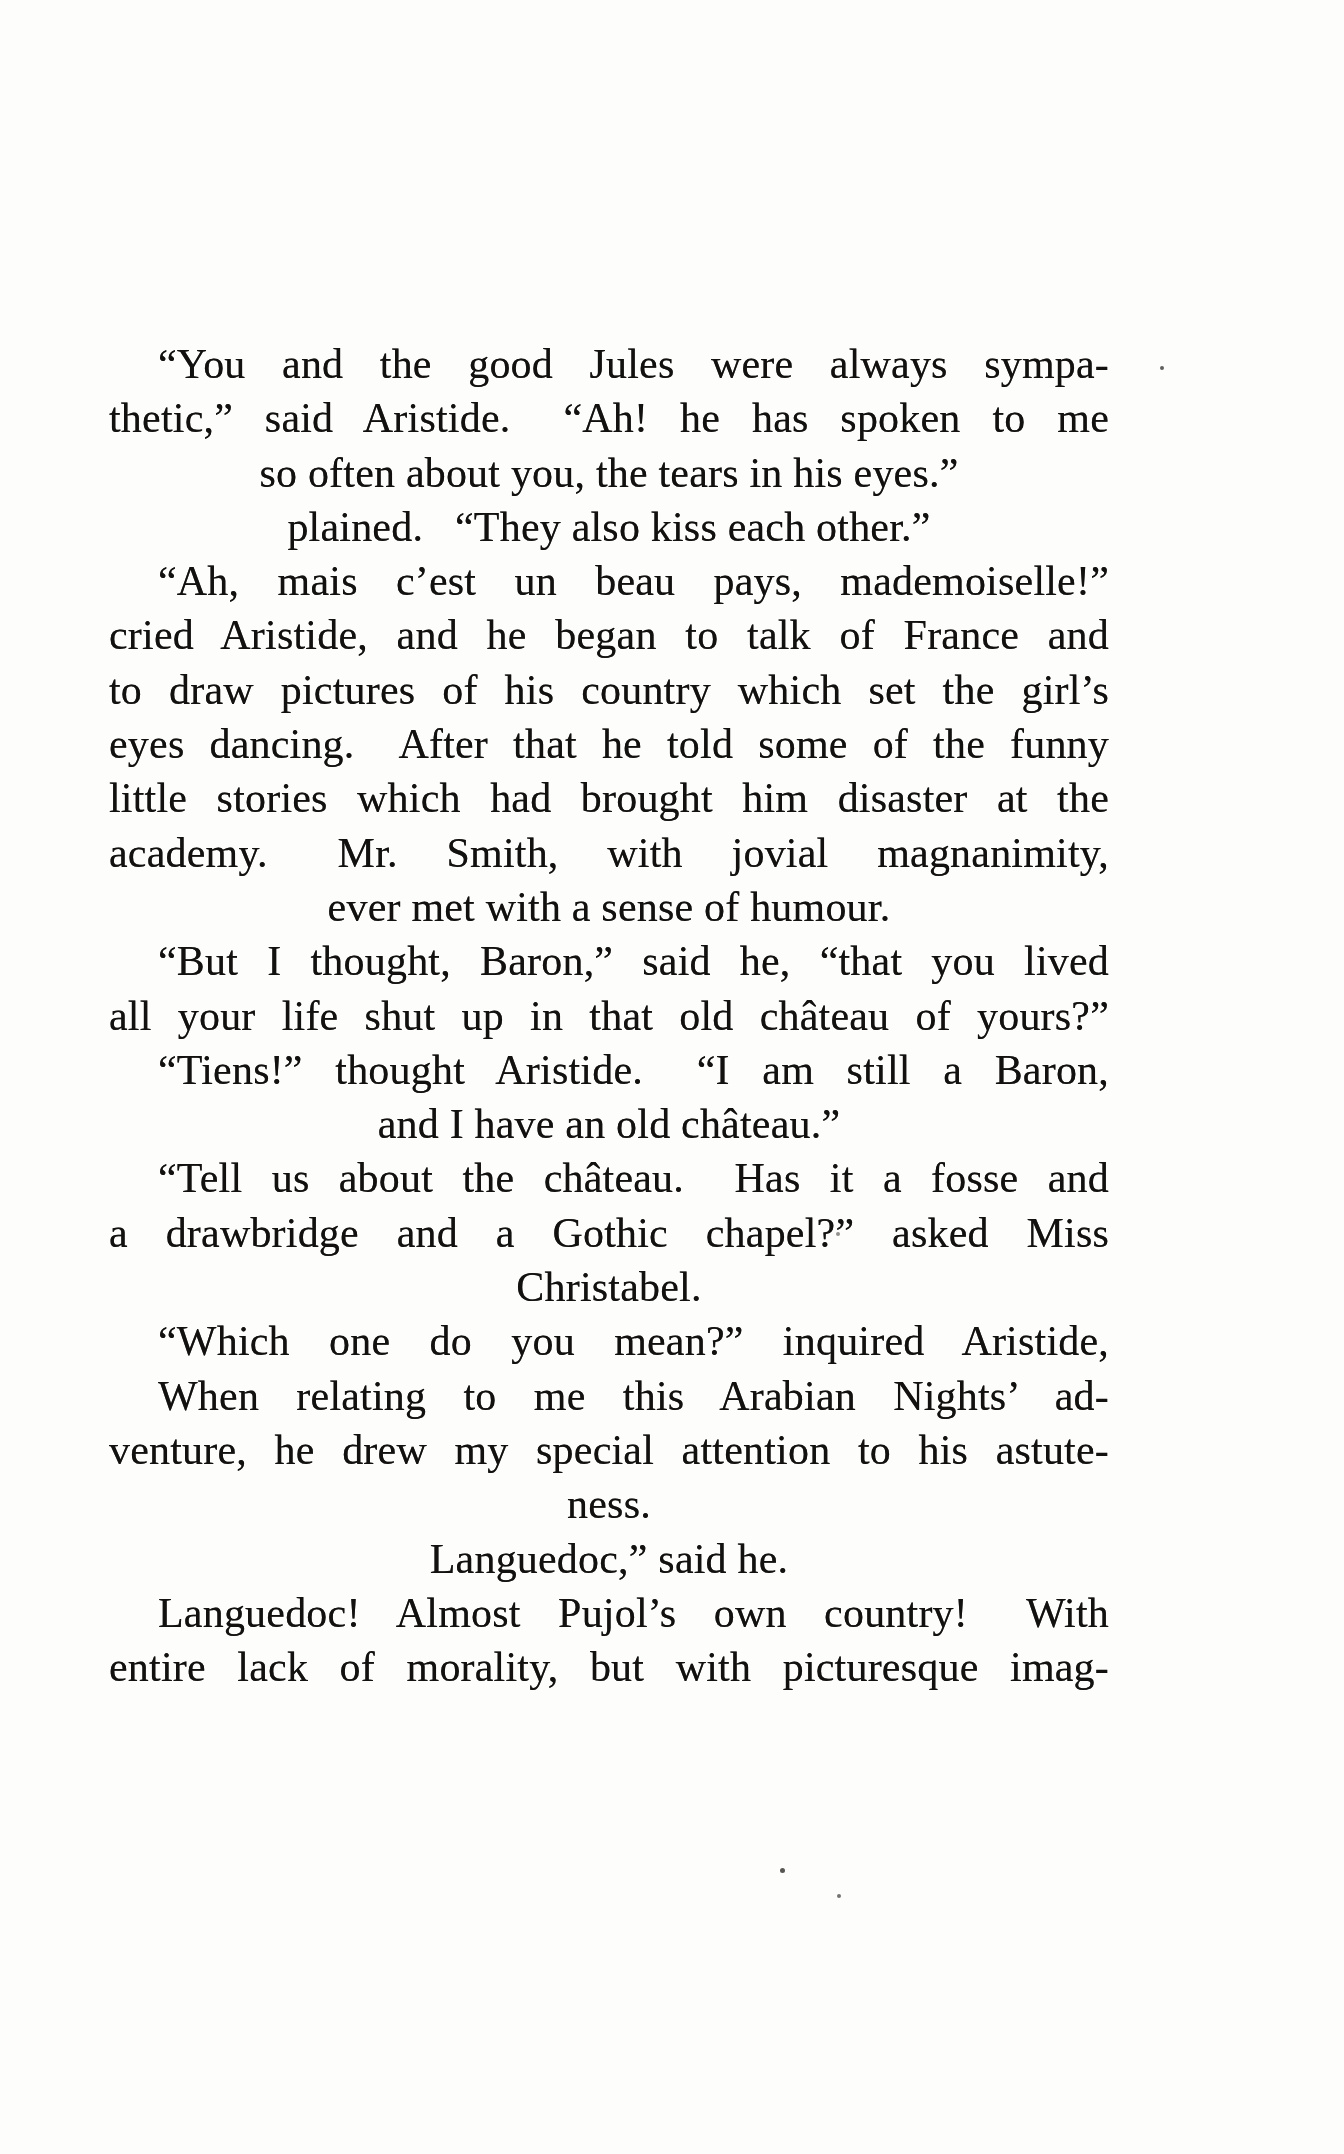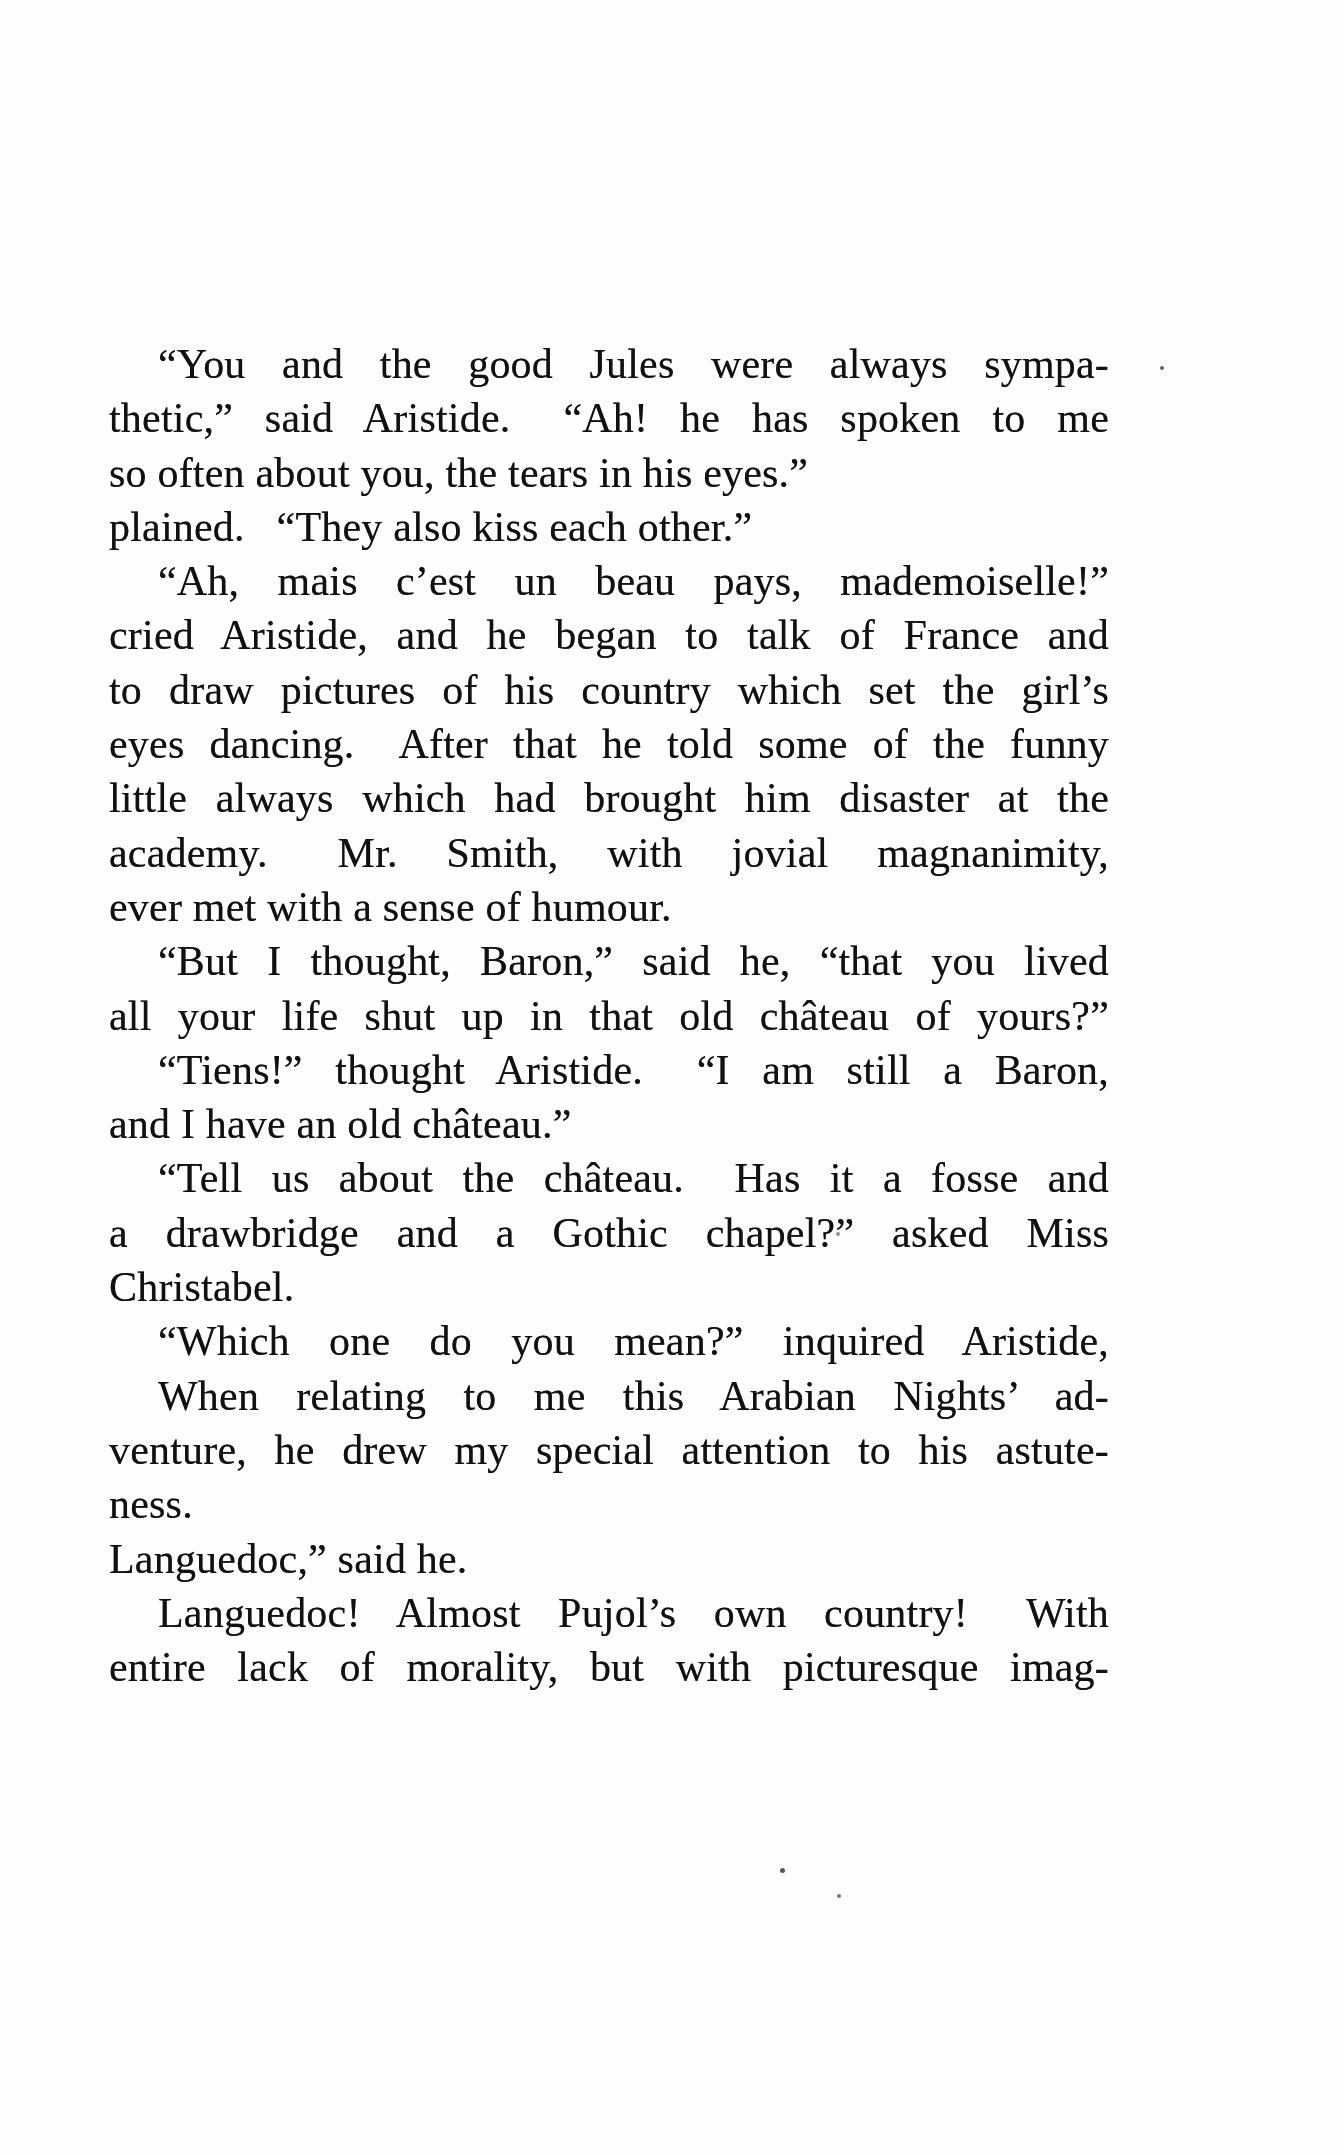--- a/index.html
+++ b/index.html
@@ -40,21 +40,21 @@
     width: 1000px;
     font-size: 42px;
     line-height: 54.3px;
     letter-spacing: 0.2px;
     text-shadow: 0 0 0.5px rgba(18,17,16,0.7);
     margin-top: 44px;
   }
   .line {
     height: 54.3px;
     overflow: hidden;
-    text-align: left;
+    text-align: center;
   }
   .line.j {
     text-align: justify;
     -moz-text-align-last: justify;
     text-align-last: justify;
   }
   .line.indent { padding-left: 49px; }
   .it { }
   .artifact {
     position: absolute;
@@ -74,21 +74,21 @@
 
   <main class="text-block" id="text-block">
       <div class="line j indent"><span>“You and the good Jules were always sympa-</span></div>
       <div class="line j"><span>thetic,” said Aristide.  “Ah! he has spoken to me</span></div>
       <div class="line"><span>so often about you, the tears in his eyes.”</span></div>
       <div class="line"><span>plained.  “They also kiss each other.”</span></div>
       <div class="line j indent"><span class="it">“Ah, mais c’est un beau pays, mademoiselle!”</span></div>
       <div class="line j"><span>cried Aristide, and he began to talk of France and</span></div>
       <div class="line j"><span>to draw pictures of his country which set the girl’s</span></div>
       <div class="line j"><span>eyes dancing.  After that he told some of the funny</span></div>
-      <div class="line j"><span>little always which had brought him disaster at the</span></div>
+      <div class="line j"><span>little stories which had brought him disaster at the</span></div>
       <div class="line j"><span>academy.  Mr. Smith, with jovial magnanimity,</span></div>
       <div class="line"><span>ever met with a sense of humour.</span></div>
       <div class="line j indent"><span>“But I thought, Baron,” said he, “that you lived</span></div>
       <div class="line j"><span>all your life shut up in that old château of yours?”</span></div>
       <div class="line j indent"><span class="it">“Tiens!”</span><span> thought Aristide.  “I am still a Baron,</span></div>
       <div class="line"><span>and I have an old château.”</span></div>
       <div class="line j indent"><span>“Tell us about the château.  Has it a fosse and</span></div>
       <div class="line j"><span>a drawbridge and a Gothic chapel?” asked Miss</span></div>
       <div class="line"><span>Christabel.</span></div>
       <div class="line j indent"><span>“Which one do you mean?” inquired Aristide,</span></div>

